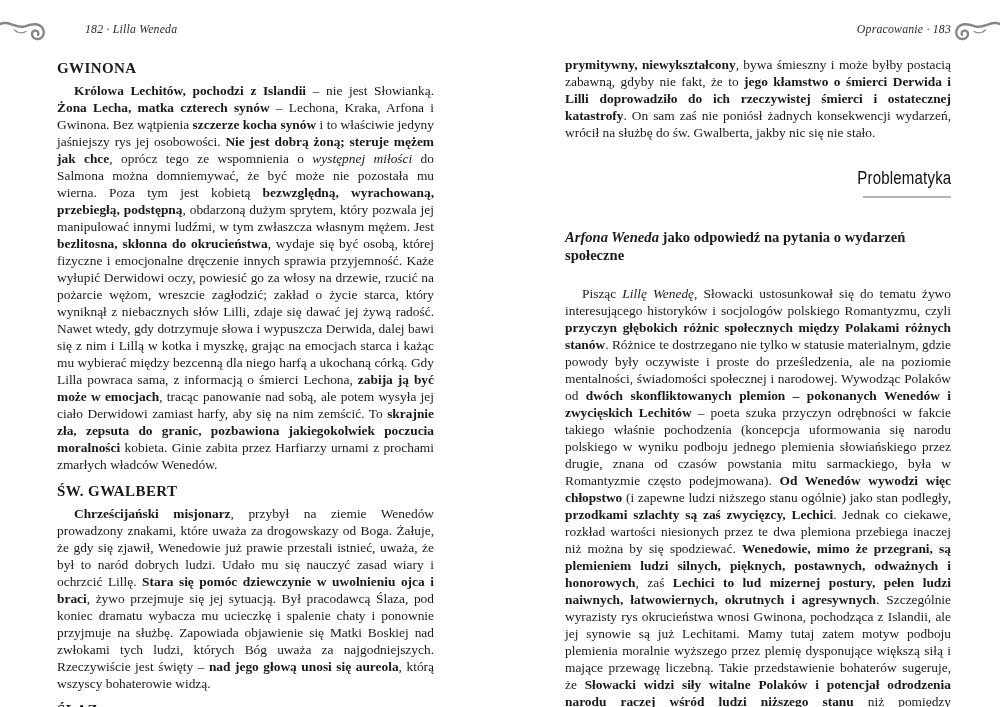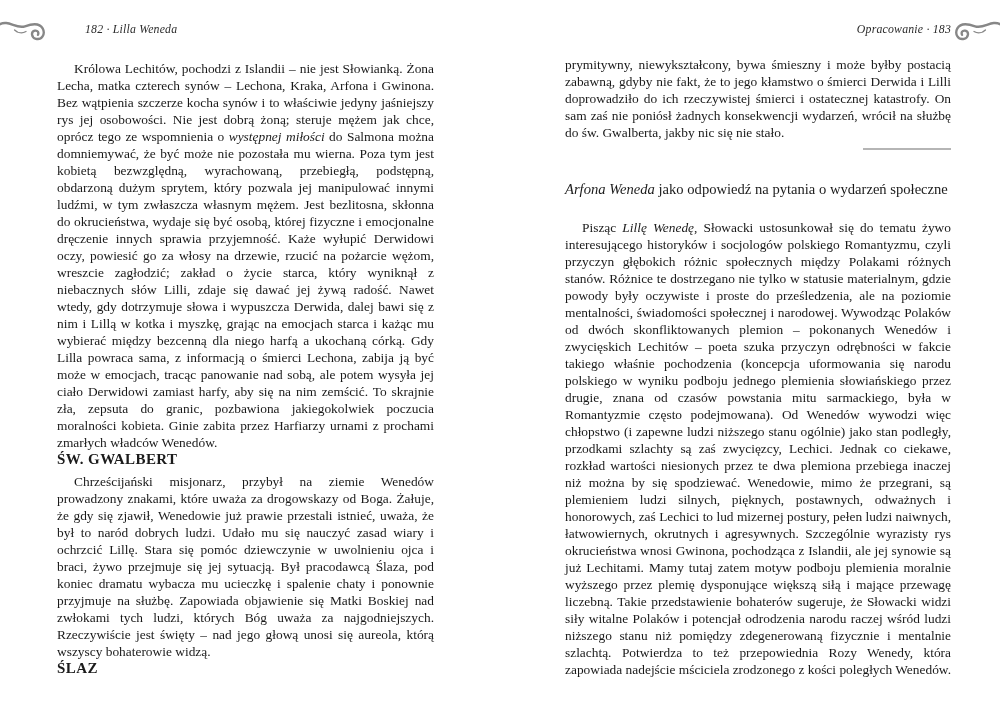--- a/index.html
+++ b/index.html
@@ -15,21 +15,21 @@
     font-style:italic;font-size:11.8px;color:#2b2b2b;letter-spacing:.2px;
     height:15px;
   }
   .col-left .running-head{margin-left:28px;margin-bottom:23px;}
   .col-right .running-head{text-align:right;margin-bottom:19px;font-style:italic;}
 
   .char-heading{
     font-size:15px;font-weight:700;letter-spacing:.4px;
     margin:0 0 5px 0;
   }
-  .charsec + .charsec{margin-top:0;}
+  .charsec + .charsec{margin-top:10px;}
 
   p.body{
     font-size:13.4px;line-height:17px;text-align:justify;
     margin:0;color:#191919;
   }
   .indent{text-indent:17px;}
 
   .part-heading{
     font-family:"Liberation Sans",sans-serif;font-weight:400;
     font-size:17.5px;text-align:right;margin:27px 0 0 0;color:#0f0f0f;
@@ -38,21 +38,21 @@
     display:inline-block;transform:scaleX(.86);transform-origin:100% 50%;
     letter-spacing:.2px;
   }
   .part-rule{height:2px;background:#b5b5b5;width:88px;margin:7px 0 0 auto;}
 
   .subheading{
     font-size:14.6px;font-weight:700;margin:30px 0 0 0;line-height:18px;
   }
   .col-right p.body.para1{margin-top:21px;}
 
-  .seg-b{font-weight:400;}
+  .seg-b{font-weight:700;}
   .seg-i{font-style:italic;}
 
   .flourish{position:absolute;top:16px;}
   .flourish-left{left:0;}
   .flourish-right{right:0;transform:scaleX(-1);}
 </style>
 </head>
 <body>
 
 <div class="spread">
@@ -64,39 +64,41 @@
 
   <svg class="flourish flourish-right" width="52" height="32" viewBox="0 0 100 60" fill="none">
     <path d="M-2,16 C16,5 30,25 48,19 C62,14 76,12 82,23 C88,34 80,46 69,43 C60,40.5 59,29 67,27.5 C72.5,26.5 75,31 73,35.5" stroke="#878787" stroke-width="4.5" stroke-linecap="round"></path>
     <path d="M28,26 C34,32 43,33 50,29" stroke="#878787" stroke-width="2.5" stroke-linecap="round"></path>
   </svg>
 
   <div class="col col-left">
     <div class="running-head">182 · Lilla Weneda</div>
 
     <section class="charsec">
+      <h3 class="char-heading">GWINONA</h3>
       <p class="body indent"><span class="seg-b">Królowa Lechitów, pochodzi z Islandii</span><span> – nie jest Słowianką. </span><span class="seg-b">Żona Lecha, matka czterech synów</span><span> – Lechona, Kraka, Arfona i Gwinona. Bez wątpienia </span><span class="seg-b">szczerze kocha synów</span><span> i to właściwie jedyny jaśniejszy rys jej osobowości. </span><span class="seg-b">Nie jest dobrą żoną; steruje mężem jak chce</span><span>, oprócz tego ze wspomnienia o </span><span class="seg-i">występnej miłości</span><span> do Salmona można domniemywać, że być może nie pozostała mu wierna. Poza tym jest kobietą </span><span class="seg-b">bezwzględną, wyrachowaną, przebiegłą, podstępną</span><span>, obdarzoną dużym sprytem, który pozwala jej manipulować innymi ludźmi, w tym zwłaszcza własnym mężem. Jest </span><span class="seg-b">bezlitosna, skłonna do okrucieństwa</span><span>, wydaje się być osobą, której fizyczne i emocjonalne dręczenie innych sprawia przyjemność. Każe wyłupić Derwidowi oczy, powiesić go za włosy na drzewie, rzucić na pożarcie wężom, wreszcie zagłodzić; zakład o życie starca, który wyniknął z niebacznych słów Lilli, zdaje się dawać jej żywą radość. Nawet wtedy, gdy dotrzymuje słowa i wypuszcza Derwida, dalej bawi się z nim i Lillą w kotka i myszkę, grając na emocjach starca i każąc mu wybierać między bezcenną dla niego harfą a ukochaną córką. Gdy Lilla powraca sama, z informacją o śmierci Lechona, </span><span class="seg-b">zabija ją być może w emocjach</span><span>, tracąc panowanie nad sobą, ale potem wysyła jej ciało Derwidowi zamiast harfy, aby się na nim zemścić. To </span><span class="seg-b">skrajnie zła, zepsuta do granic, pozbawiona jakiegokolwiek poczucia moralności</span><span> kobieta. Ginie zabita przez Harfiarzy urnami z prochami zmarłych władców Wenedów.</span></p>
     </section>
 
     <section class="charsec">
       <h3 class="char-heading">ŚW. GWALBERT</h3>
       <p class="body indent"><span class="seg-b">Chrześcijański misjonarz</span><span>, przybył na ziemie Wenedów prowadzony znakami, które uważa za drogowskazy od Boga. Żałuje, że gdy się zjawił, Wenedowie już prawie przestali istnieć, uważa, że był to naród dobrych ludzi. Udało mu się nauczyć zasad wiary i ochrzcić Lillę. </span><span class="seg-b">Stara się pomóc dziewczynie w uwolnieniu ojca i braci</span><span>, żywo przejmuje się jej sytuacją. Był pracodawcą Ślaza, pod koniec dramatu wybacza mu ucieczkę i spalenie chaty i ponownie przyjmuje na służbę. Zapowiada objawienie się Matki Boskiej nad zwłokami tych ludzi, których Bóg uważa za najgodniejszych. Rzeczywiście jest święty – </span><span class="seg-b">nad jego głową unosi się aureola</span><span>, którą wszyscy bohaterowie widzą.</span></p>
     </section>
 
     <section class="charsec">
       <h3 class="char-heading">ŚLAZ</h3>
 
     </section>
   </div>
 
   <div class="col col-right">
     <div class="running-head">Opracowanie · 183</div>
 
     <p class="body"><span class="seg-b">prymitywny, niewykształcony</span><span>, bywa śmieszny i może byłby postacią zabawną, gdyby nie fakt, że to </span><span class="seg-b">jego kłamstwo o śmierci Derwida i Lilli doprowadziło do ich rzeczywistej śmierci i ostatecznej katastrofy</span><span>. On sam zaś nie poniósł żadnych konsekwencji wydarzeń, wrócił na służbę do św. Gwalberta, jakby nic się nie stało.</span></p>
 
+    <h2 class="part-heading"><span class="squeeze">Problematyka</span></h2>
     <div class="part-rule"></div>
 
     <h4 class="subheading"><span class="seg-b seg-i">Arfona Weneda</span><span class="seg-b"> jako odpowiedź na pytania o wydarzeń społeczne</span></h4>
 
     <p class="body indent para1"><span>Pisząc </span><span class="seg-i">Lillę Wenedę</span><span>, Słowacki ustosunkował się do tematu żywo interesującego historyków i socjologów polskiego Romantyzmu, czyli </span><span class="seg-b">przyczyn głębokich różnic społecznych między Polakami różnych stanów</span><span>. Różnice te dostrzegano nie tylko w statusie materialnym, gdzie powody były oczywiste i proste do prześledzenia, ale na poziomie mentalności, świadomości społecznej i narodowej. Wywodząc Polaków od </span><span class="seg-b">dwóch skonfliktowanych plemion – pokonanych Wenedów i zwycięskich Lechitów</span><span> – poeta szuka przyczyn odrębności w fakcie takiego właśnie pochodzenia (koncepcja uformowania się narodu polskiego w wyniku podboju jednego plemienia słowiańskiego przez drugie, znana od czasów powstania mitu sarmackiego, była w Romantyzmie często podejmowana). </span><span class="seg-b">Od Wenedów wywodzi więc chłopstwo</span><span> (i zapewne ludzi niższego stanu ogólnie) jako stan podległy, </span><span class="seg-b">przodkami szlachty są zaś zwycięzcy, Lechici</span><span>. Jednak co ciekawe, rozkład wartości niesionych przez te dwa plemiona przebiega inaczej niż można by się spodziewać. </span><span class="seg-b">Wenedowie, mimo że przegrani, są plemieniem ludzi silnych, pięknych, postawnych, odważnych i honorowych</span><span>, zaś </span><span class="seg-b">Lechici to lud mizernej postury, pełen ludzi naiwnych, łatwowiernych, okrutnych i agresywnych</span><span>. Szczególnie wyrazisty rys okrucieństwa wnosi Gwinona, pochodząca z Islandii, ale jej synowie są już Lechitami. Mamy tutaj zatem motyw podboju plemienia moralnie wyższego przez plemię dysponujące większą siłą i mające przewagę liczebną. Takie przedstawienie bohaterów sugeruje, że </span><span class="seg-b">Słowacki widzi siły witalne Polaków i potencjał odrodzenia narodu raczej wśród ludzi niższego stanu</span><span> niż pomiędzy zdegenerowaną fizycznie i mentalnie szlachtą. Potwierdza to też przepowiednia Rozy Wenedy, która zapowiada nadejście mściciela zrodzonego z kości poległych Wenedów.</span></p>
 
   </div>
 
 </div>
 

